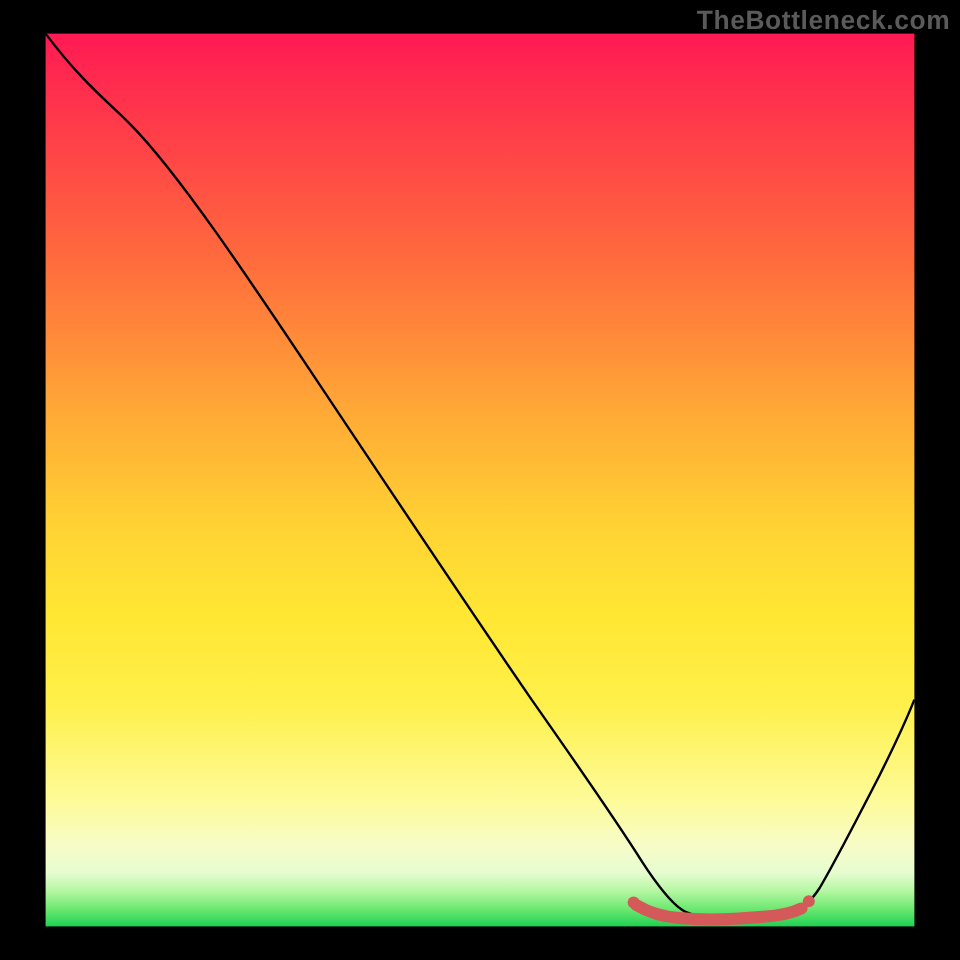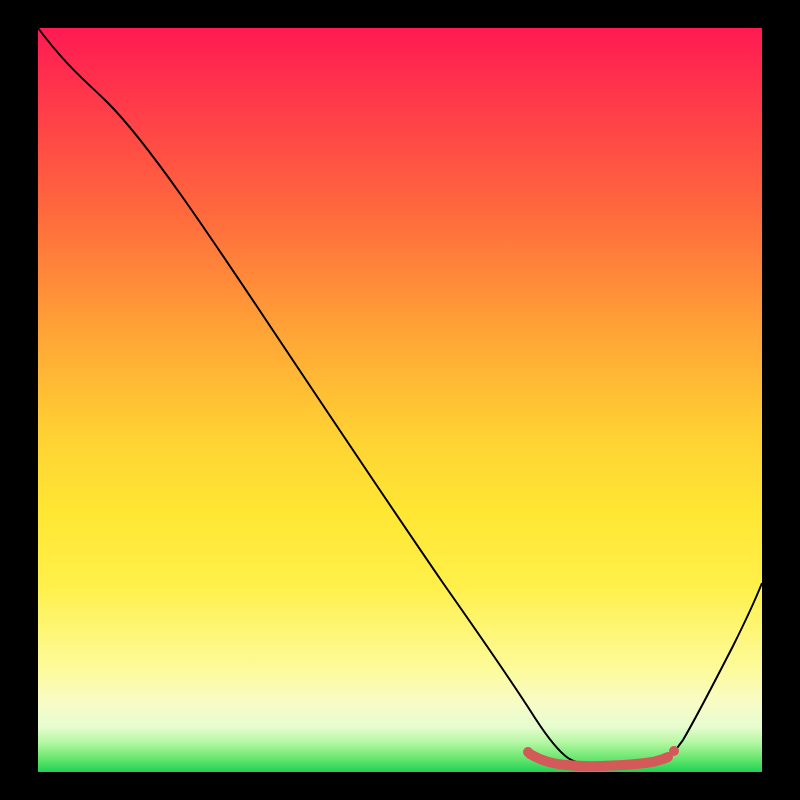--- a/index.html
+++ b/index.html
@@ -72,20 +72,21 @@
   }
   .trough-dots {
     fill: #d45a5a;
   }
 </style>
 </head>
 <body>
 
 <div class="frame">
 
+  <div class="watermark">TheBottleneck.com</div>
 
   <div class="plot-area">
     <svg class="curve" viewBox="0 0 724 744" preserveAspectRatio="none">
 
       <path class="black-curve" d="M 0 0
                C 30 40, 50 55, 70 75
                C 110 115, 170 205, 230 295
                C 290 385, 350 475, 405 555
                C 445 612, 475 655, 497 690
                C 510 710, 520 723, 530 730

